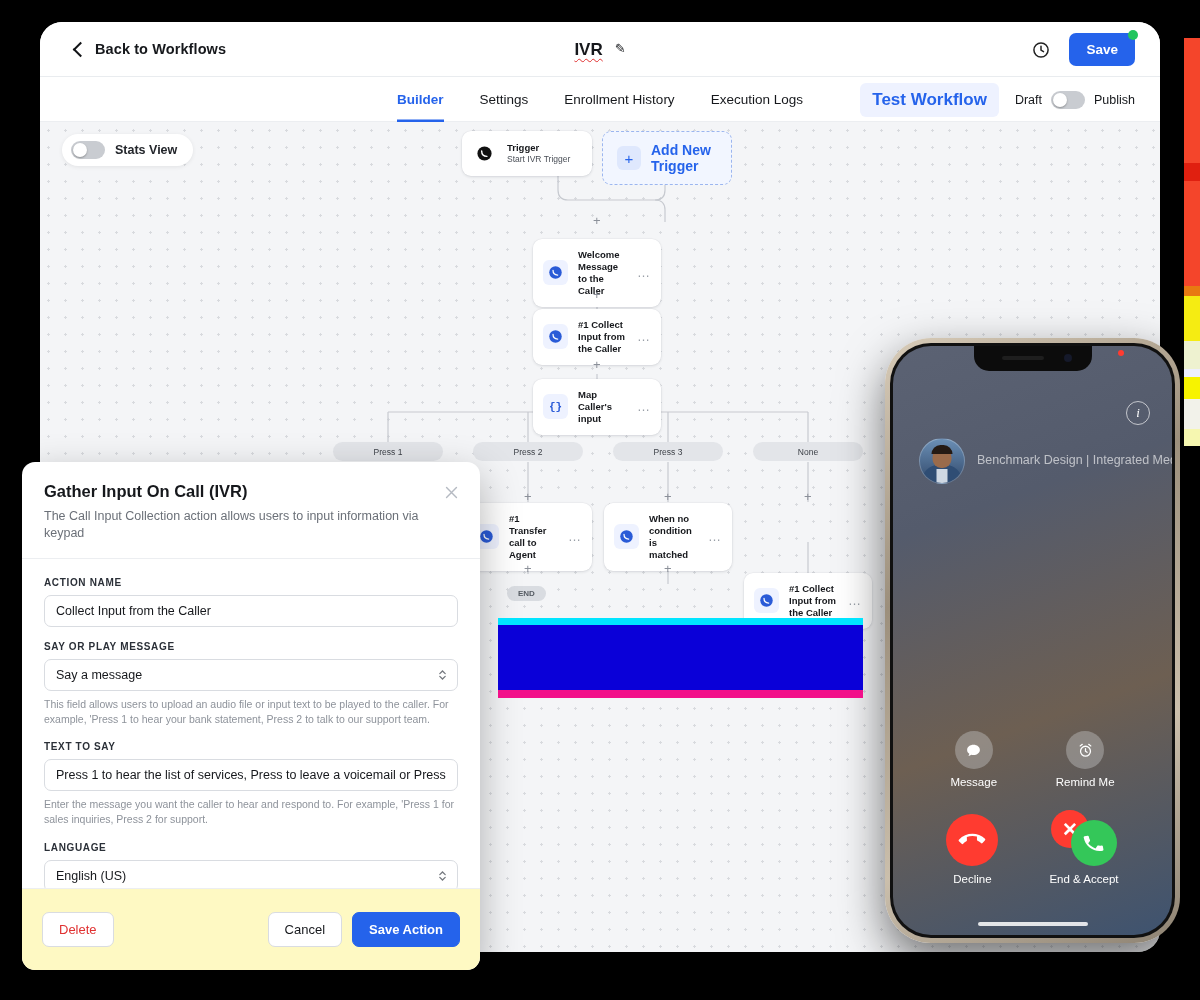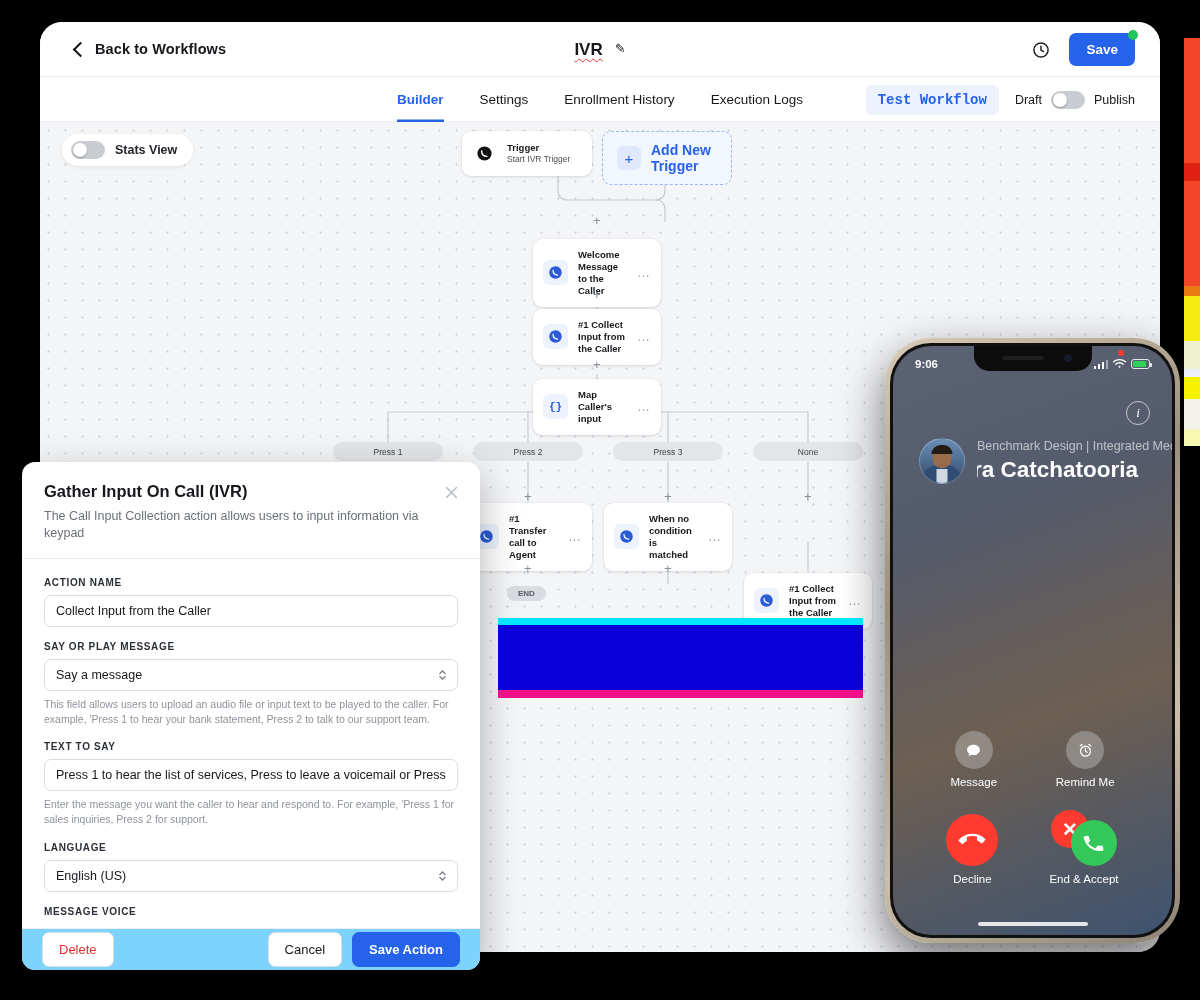--- a/index.html
+++ b/index.html
@@ -73,22 +73,22 @@
   .tab {
     font-size: 13.5px; color: #16181c; font-weight: 500; height: 45px;
     display: flex; align-items: center; cursor: pointer;
   }
   .tab.active { color: #2563eb; font-weight: 600; box-shadow: inset 0 -2.5px 0 #2563eb; }
   .tabs-right {
     position: absolute; right: 25px; top: 0; height: 45px;
     display: flex; align-items: center; gap: 16px;
   }
   .test-wf {
-    background: #eef2ff; color: #2563eb; font-size: 14px; font-weight: 600;
-    padding: 7px 12px; border-radius: 6px; cursor: pointer; font-family: Liberation Mono, monospace;
+    background: #eef2ff; color: #2563eb; font-size: 17px; font-weight: 600;
+    padding: 7px 12px; border-radius: 6px; cursor: pointer;
   }
   .pubwrap { display: flex; align-items: center; gap: 9px; }
   .pubwrap span { font-size: 12.5px; color: #16181c; font-weight: 500; }
   .toggle {
     width: 34px; height: 18px; border-radius: 9px; background: #c9ccd1;
     position: relative; cursor: pointer; flex: none;
   }
   .toggle .knob {
     position: absolute; left: 2px; top: 2px; width: 14px; height: 14px;
     border-radius: 50%; background: #fff; box-shadow: 0 1px 2px rgba(0,0,0,.3);
@@ -184,21 +184,21 @@
     background: #fff; display: flex; align-items: center; cursor: pointer;
   }
   .sel-arrows {
     position: absolute; right: 10px; top: 50%; transform: translateY(-50%);
     display: flex; flex-direction: column; gap: 3px; color: #75797f;
     line-height: 0; font-size: 8px;
   }
   .fld-help { font-size: 10.5px; color: #8e939b; line-height: 1.45; margin-top: 6px; }
   .fld-group { margin-bottom: 14px; }
   .modal-foot {
-    border-top: 1px solid #eceef1; background: #7dd3fc; padding: 3px 20px;
+    border-top: 1px solid #eceef1; background: #fef9c3; padding: 23px 20px;
     display: flex; align-items: center; justify-content: space-between;
   }
   .btn {
     font-family: inherit; font-size: 13px; font-weight: 500; border-radius: 7px;
     padding: 9px 16px; cursor: pointer; border: 1px solid #d9dce1; background: #fff;
     color: #16181c;
   }
   .btn.danger { color: #e03131; }
   .btn.primary { background: #2563eb; border-color: #2563eb; color: #fff; font-weight: 600; }
   .foot-right { display: flex; gap: 10px; }
@@ -590,54 +590,32 @@
   <div class="phone">
     <div class="phone-inner">
       <div class="screen">
 
         <div class="notch">
           <span class="speaker"></span>
           <span class="cam"></span>
         </div>
         <span class="rec-dot"></span>
 
-        <div class="status">
-          <span>9:06</span>
-          <span class="right">
-            <span class="bars">
-              <i style="height:3px"></i>
-                <i style="height:5px"></i>
-                <i style="height:7px"></i>
-                <i style="height:9px;opacity:.45"></i>
-            </span>
-            <span>
-              <svg viewBox="0 0 16 12" width="15" height="11" fill="none" stroke="#fff" stroke-width="1.5" stroke-linecap="round">
-                <path d="M1.5 4.2C3.3 2.6 5.5 1.8 8 1.8s4.7.8 6.5 2.4"></path>
-                  <path d="M4 6.8C5.1 5.8 6.5 5.2 8 5.2s2.9.6 4 1.6"></path>
-                <circle cx="8" cy="9.6" r="1.1" fill="#fff" stroke="none"></circle>
-              </svg>
-            </span>
-            <span class="batt">
-                <i></i>
-              </span>
-          </span>
-        </div>
 
         <div class="info-btn">i</div>
 
         <div class="caller">
           <div class="avatar">
             <span class="body"></span>
             <span class="shirt"></span>
             <span class="face"></span>
             <span class="hair"></span>
           </div>
           <div class="caller-txt">
             <div class="caller-org">Benchmark Design | Integrated Media Solutions...</div>
-            <div class="caller-name">ra Catchatooria</div>
           </div>
         </div>
 
         <div class="call-actions">
           <div class="row">
             <div class="act">
               <span class="circ-sm">
                 <svg viewBox="0 0 24 24" width="17" height="17" fill="#fff">
                     <path d="M12 4C7 4 3 7.2 3 11.2c0 2.2 1.2 4.1 3.1 5.4-.1 1-.5 2.1-1.3 3 1.7-.3 3.1-1 4-1.7 1 .3 2.1.5 3.2.5 5 0 9-3.2 9-7.2S17 4 12 4z"></path>
                   </svg>

